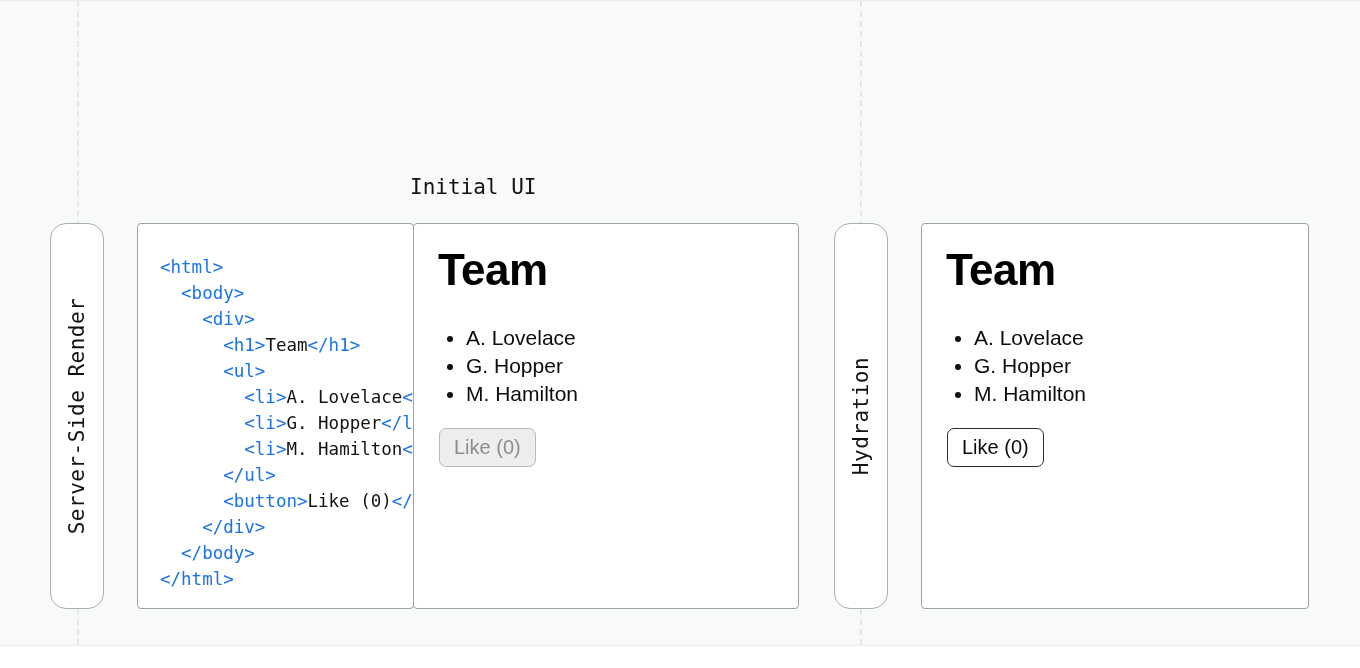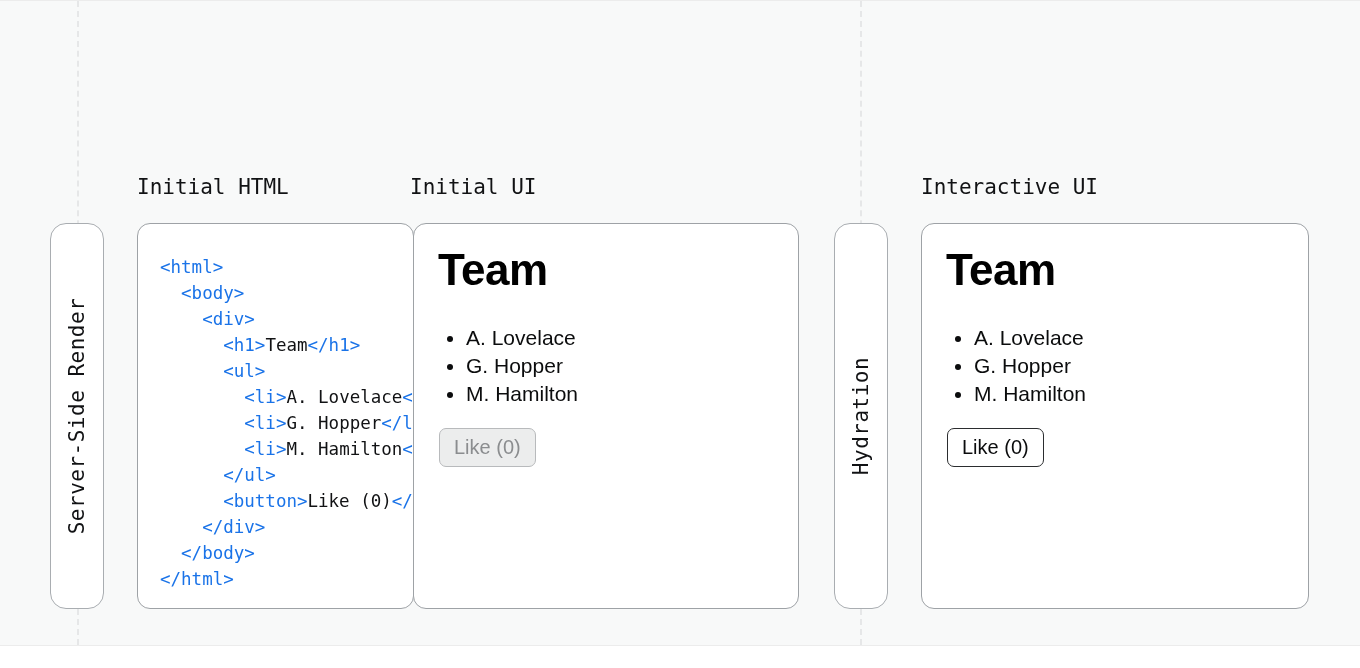--- a/index.html
+++ b/index.html
@@ -89,21 +89,21 @@
     white-space: pre;
   }
 
   
   .card {
     position: absolute;
     top: 222px;
     height: 386px;
     background: #ffffff;
     border: 1.4px solid #9ea2a6;
-    border-radius: 13px;
+    border-radius: 4px;
     box-sizing: border-box;
     overflow: hidden;
   }
   #card-code { left: 137px; width: 277px; }
   #card-initial-ui { left: 413px; width: 386px; }
   #card-interactive-ui { left: 921px; width: 388px; }
 
   
   #code-block {
     position: absolute;
@@ -170,23 +170,21 @@
 </style>
 </head>
 <body>
 
 <div id="canvas">
 
   <div class="rail" id="rail-left"></div>
   <div class="rail" id="rail-right"></div>
 
 
-  <div class="col-label" id="label-initial-html">Initial HTML</div>
   <div class="col-label" id="label-initial-ui">Initial UI</div>
-  <div class="col-label" id="label-interactive">Interactive UI</div>
 
   <div class="stage-pill" id="stage-ssr">
     <span class="vtext">Server-Side Render</span>
   </div>
 
   <div class="card" id="card-code">
     <div id="code-block"><span class="ln"><span class="tag">&lt;html&gt;</span></span><span class="ln">  <span class="tag">&lt;body&gt;</span></span><span class="ln">    <span class="tag">&lt;div&gt;</span></span><span class="ln">      <span class="tag">&lt;h1&gt;</span><span>Team</span><span class="tag">&lt;/h1&gt;</span></span><span class="ln">      <span class="tag">&lt;ul&gt;</span></span><span class="ln">        <span class="tag">&lt;li&gt;</span><span>A. Lovelace</span><span class="tag">&lt;/li&gt;</span></span><span class="ln">        <span class="tag">&lt;li&gt;</span><span>G. Hopper</span><span class="tag">&lt;/li&gt;</span></span><span class="ln">        <span class="tag">&lt;li&gt;</span><span>M. Hamilton</span><span class="tag">&lt;/li&gt;</span></span><span class="ln">      <span class="tag">&lt;/ul&gt;</span></span><span class="ln">      <span class="tag">&lt;button&gt;</span><span>Like (0)</span><span class="tag">&lt;/button&gt;</span></span><span class="ln">    <span class="tag">&lt;/div&gt;</span></span><span class="ln">  <span class="tag">&lt;/body&gt;</span></span><span class="ln"><span class="tag">&lt;/html&gt;</span></span></div>
   </div>
 
   <div class="card" id="card-initial-ui">

